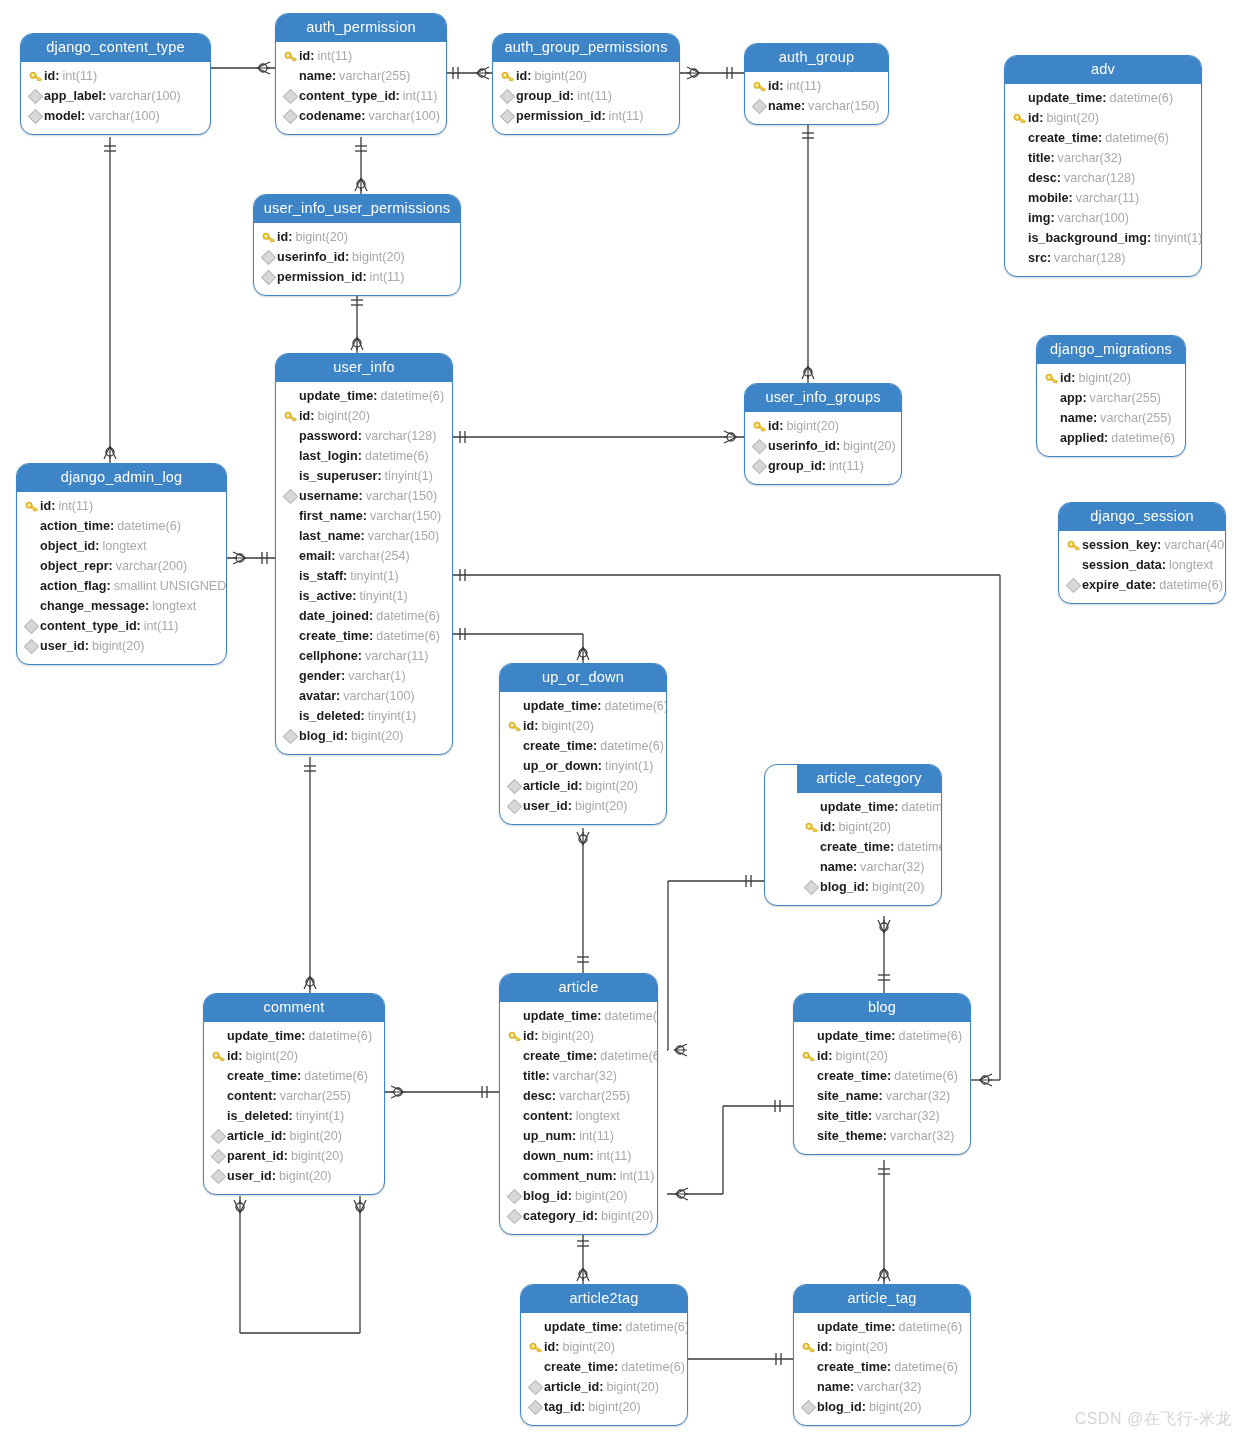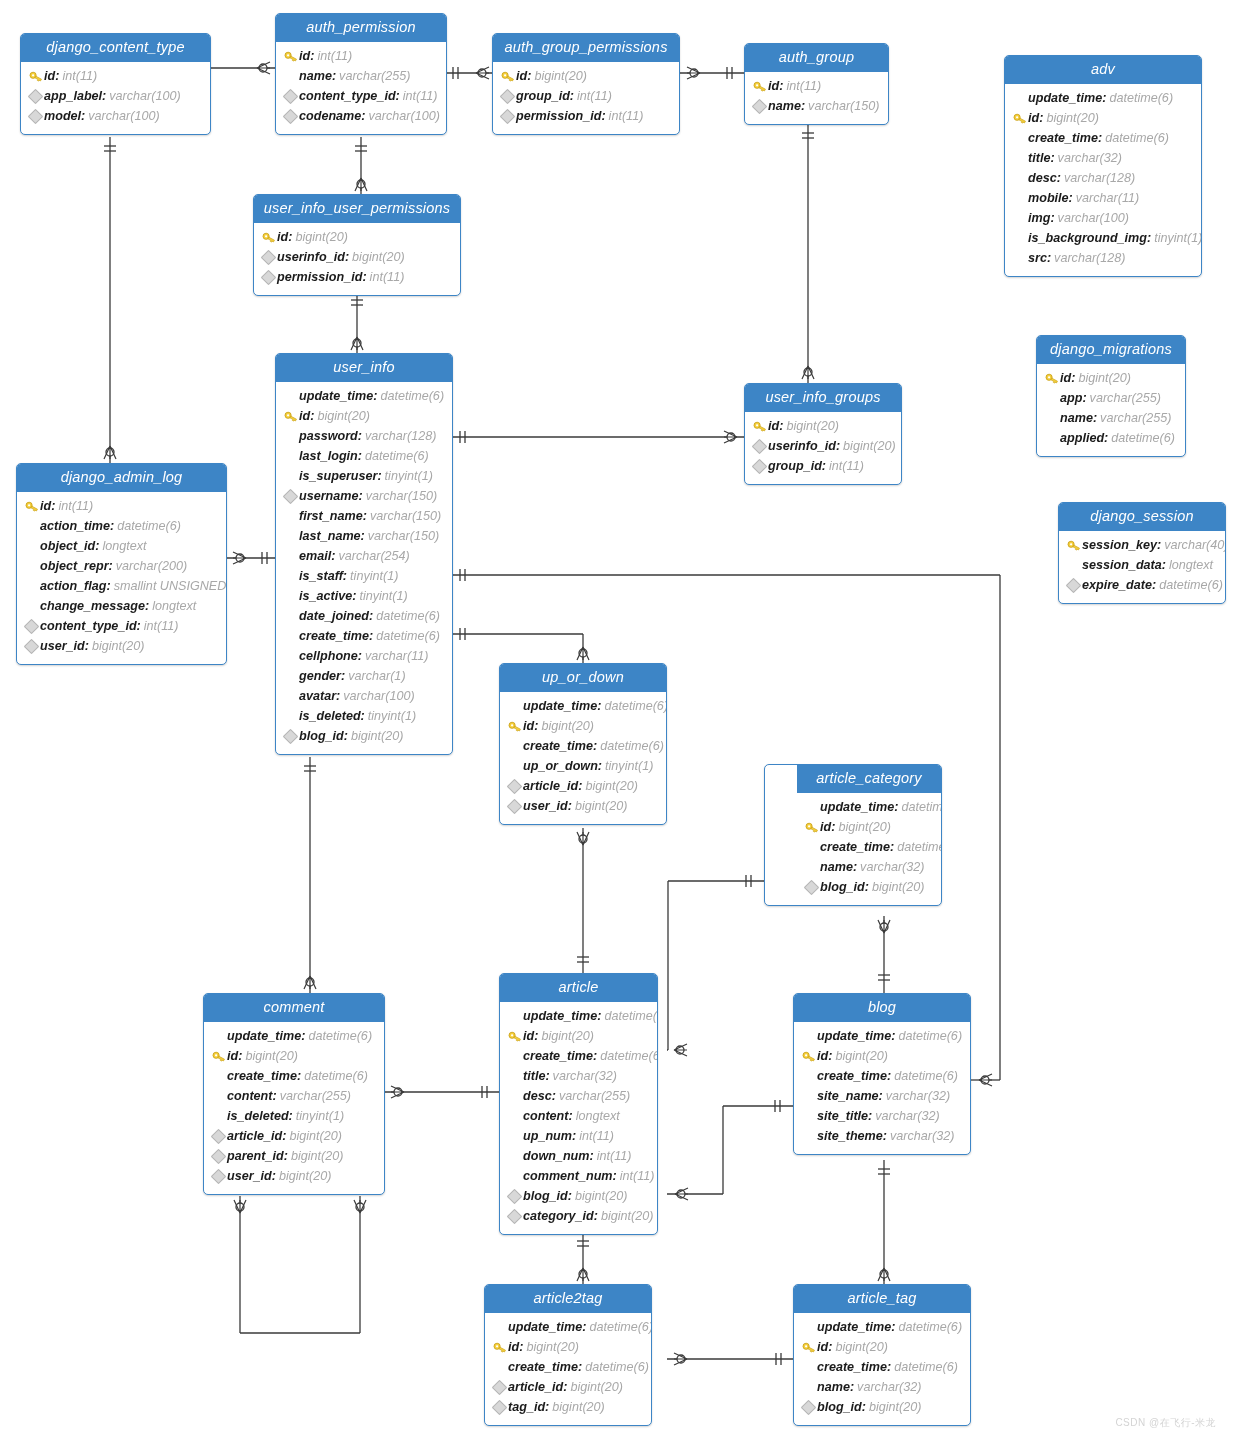--- a/index.html
+++ b/index.html
@@ -1,30 +1,30 @@
 <!DOCTYPE html>
 <html><head>
 <meta charset="utf-8">
 <style>
   html,body{margin:0;padding:0;background:#ffffff;}
   body{font-family:"Liberation Sans","DejaVu Sans",sans-serif;}
   #canvas{position:relative;width:1242px;height:1440px;background:#fff;overflow:hidden;}
   svg.links{position:absolute;left:0;top:0;width:1242px;height:1440px;pointer-events:none;}
-  .entity{position:absolute;background:#ffffff;border:1.5px solid #3d85c6;border-radius:5px;
-          box-shadow:0 1px 2px rgba(0,0,0,.18);overflow:hidden;box-sizing:border-box;font-style:italic;}
+  .entity{position:absolute;background:#ffffff;border:1.5px solid #3d85c6;border-radius:13px;
+          box-shadow:0 1px 2px rgba(0,0,0,.18);overflow:hidden;box-sizing:border-box;}
   .entity .hdr{background:#3d85c6;color:#ffffff;font-size:14.5px;text-align:center;
                padding:5px 6px 6px 6px;line-height:1.15;letter-spacing:.2px;}
   .entity .body{padding:5px 6px 7px 6px;}
   .row{display:flex;align-items:center;height:20px;font-size:12.6px;white-space:nowrap;line-height:1;}
   .marker{width:17px;min-width:17px;height:14px;display:inline-flex;align-items:center;justify-content:center;}
   .fname{color:#1b1b1b;font-weight:bold;}
   .ftype{color:#a8a8a8;margin-left:3px;}
   .fk-icon{display:inline-block;width:9px;height:9px;background:#d8d8d8;border:1px solid #b4b4b4;
            transform:rotate(45deg);border-radius:1px;}
-  .watermark{position:absolute;right:26px;bottom:10px;color:#d4d4d4;font-size:10px;
+  .watermark{position:absolute;right:10px;bottom:10px;color:#d4d4d4;font-size:16px;
              font-family:"Liberation Sans","DejaVu Sans",sans-serif;letter-spacing:.5px;}
 </style>
 </head>
 <body>
 
 <div id="canvas">
 
   <svg class="links" viewBox="0 0 1242 1440" xmlns="http://www.w3.org/2000/svg">
     <defs>
       <g id="one-one">
@@ -870,21 +870,21 @@
             <span class="fname">site_title:</span>
             <span class="ftype">varchar(32)</span>
           </div>
           <div class="row">
             <span class="marker"></span>
             <span class="fname">site_theme:</span>
             <span class="ftype">varchar(32)</span>
           </div>
         </div>
       </div>
-      <div class="entity" style="left: 484px; top: 1284px; width: 168px;">
+      <div class="entity" style="left: 520px; top: 1284px; width: 168px;">
         <div class="hdr">article2tag</div>
         <div class="body">
           <div class="row">
             <span class="marker"></span>
             <span class="fname">update_time:</span>
             <span class="ftype">datetime(6)</span>
           </div>
           <div class="row">
             <span class="marker">
               <svg viewBox="0 0 16 14" width="14" height="12" aria-hidden="true">

